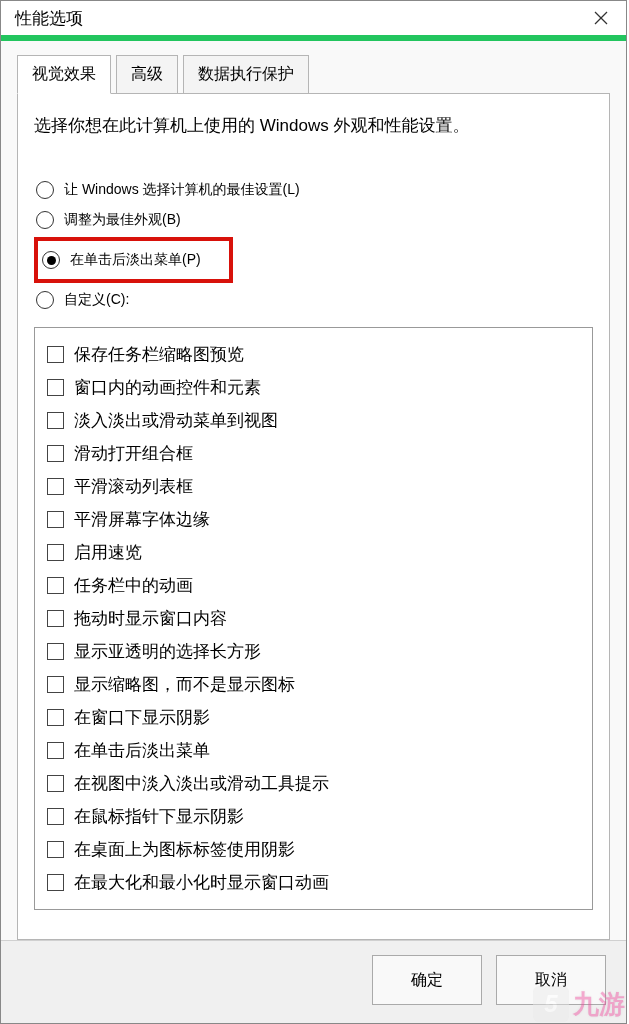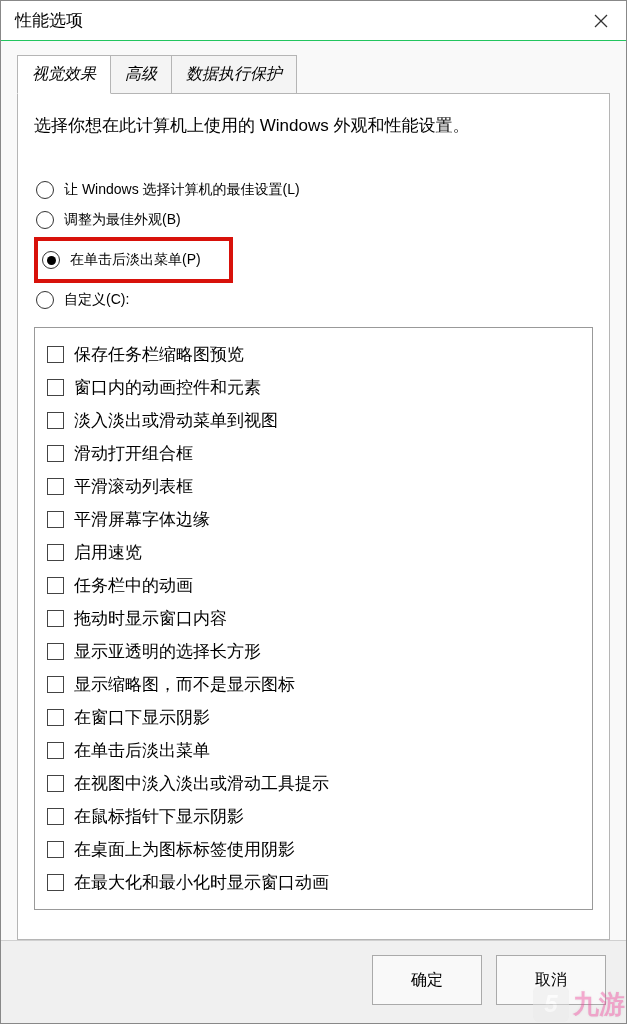--- a/index.html
+++ b/index.html
@@ -20,37 +20,36 @@
       display: flex;
       flex-direction: column;
     }
     .titlebar {
       display: flex;
       align-items: center;
       justify-content: space-between;
       height: 40px;
       padding: 0 0 0 14px;
       background: #fff;
-      border-bottom: 1px solid #22c55e;
+      border-bottom: 6px solid #22c55e;
     }
     .titlebar span { font-size: 17px; }
     .close-btn {
       width: 50px;
       height: 40px;
       display: flex;
       align-items: center;
       justify-content: center;
       cursor: pointer;
     }
     .close-btn svg { width: 14px; height: 14px; }
     .tab-row {
       display: flex;
       padding: 14px 16px 0 16px;
-      gap: 0;
-      font-style: italic;
+      gap: 6px;
     }
     .tab {
       padding: 8px 14px;
       border: 1px solid #b5b5b5;
       background: #f4f4f4;
       font-size: 16px;
       cursor: pointer;
       position: relative;
       border-bottom: none;
     }

